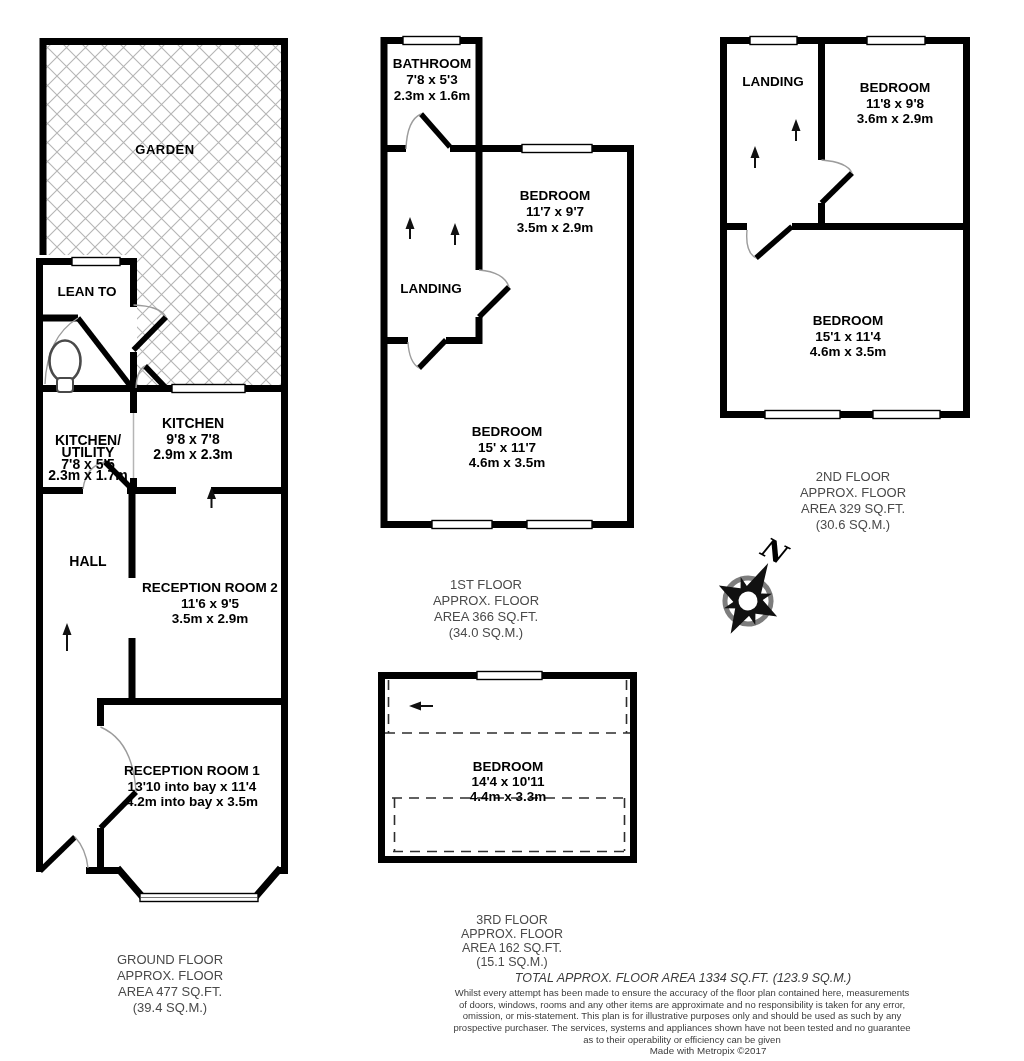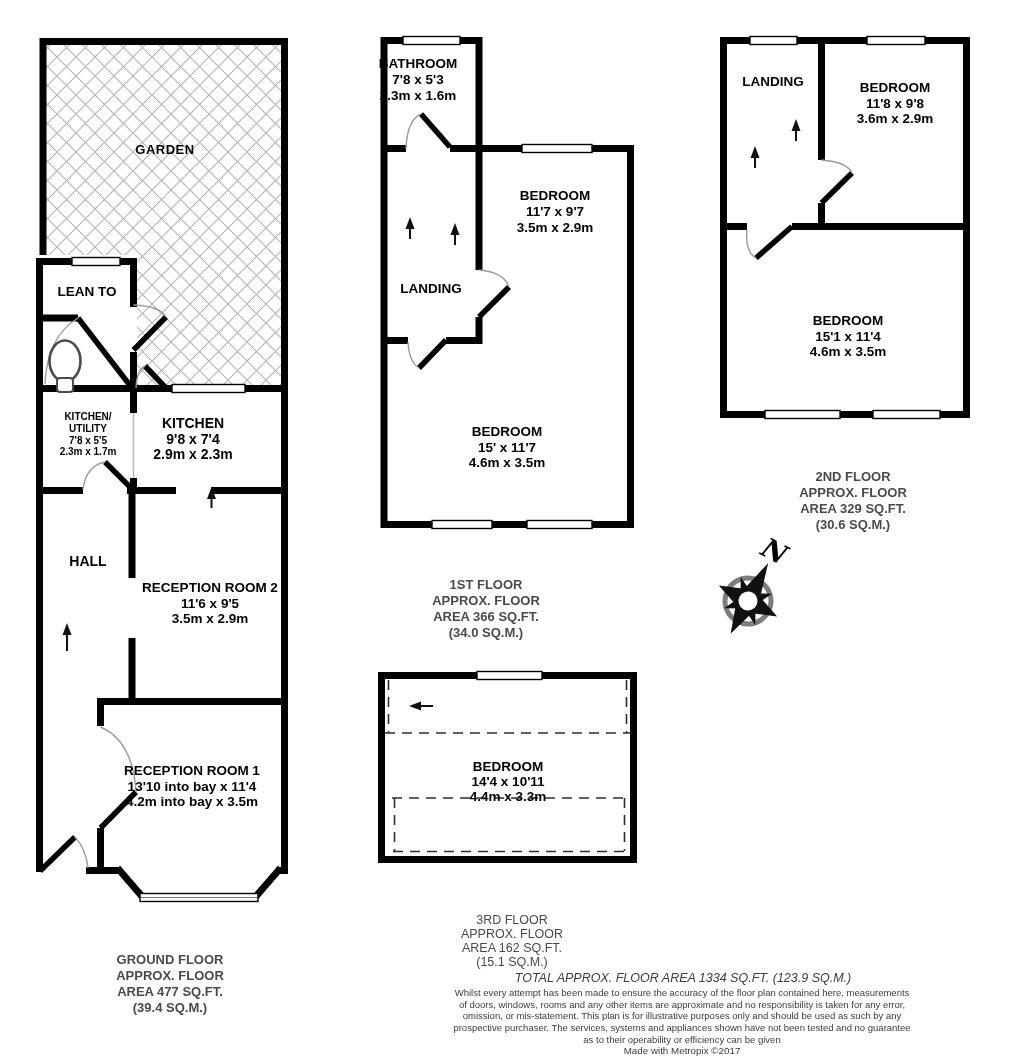--- a/index.html
+++ b/index.html
@@ -4,23 +4,23 @@
 <style>
   html,body{margin:0;padding:0;background:#fff;}
   #canvas{position:relative;width:1024px;height:1061px;background:#fff;overflow:hidden;
           font-family:"Liberation Sans", sans-serif;}
   #plan-svg{position:absolute;left:0;top:0;}
   .lbl{position:absolute;transform:translateX(-50%);text-align:center;white-space:nowrap;
        color:#000;font-weight:bold;}
   .room1{font-size:13.5px;line-height:15.5px;}
   .room2{font-size:14px;line-height:15.7px;}
   .lh16{line-height:16px;}
-  .rsmall{font-size:10px;line-height:11.8px;}
+  .rsmall{font-size:14px;line-height:11.8px;margin-top:24px;}
   .garden{font-size:13px;letter-spacing:.5px;}
-  .flabel{font-weight:bold;color:#4a4a4a;font-size:13px;line-height:16px;}
+  .flabel{font-weight:normal;color:#4a4a4a;font-size:13px;line-height:16px;}
   .flabel3{font-weight:normal;color:#4a4a4a;font-size:12.5px;line-height:14px;}
   .total{font-weight:normal;color:#3c3c3c;font-size:12.5px;font-style:italic;}
   .disc{font-weight:normal;color:#3c3c3c;font-size:9.5px;line-height:11.7px;}
   .credit{font-weight:normal;color:#3c3c3c;font-size:9.8px;}
   .wall{stroke:#000;stroke-width:7;fill:none;}
   .leaf{stroke:#000;stroke-width:5.5;fill:none;}
   .arc{stroke:#9c9c9c;stroke-width:1.4;fill:none;}
   .win{fill:#fff;stroke:#000;stroke-width:1.4;}
   .dash{stroke:#2e2e2e;stroke-width:1.6;fill:none;stroke-dasharray:10 7;}
   .arrow{stroke:#111;stroke-width:2;fill:none;}
@@ -187,37 +187,37 @@
     <div>LEAN TO</div>
   </div>
   <div class="lbl rsmall" style="left:88px;top:411px">
     <div>KITCHEN/</div>
     <div>UTILITY</div>
     <div>7'8 x 5'5</div>
     <div>2.3m x 1.7m</div>
   </div>
   <div class="lbl room2" style="left:193px;top:416px">
     <div>KITCHEN</div>
-    <div>9'8 x 7'4</div>
+    <div>9'8 x 7'8</div>
     <div>2.9m x 2.3m</div>
   </div>
   <div class="lbl room2" style="left:88px;top:554px">
     <div>HALL</div>
   </div>
   <div class="lbl room1" style="left:210px;top:580px">
     <div>RECEPTION ROOM 2</div>
     <div>11'6 x 9'5</div>
     <div>3.5m x 2.9m</div>
   </div>
   <div class="lbl room1" style="left:192px;top:763px">
     <div>RECEPTION ROOM 1</div>
     <div>13'10 into bay x 11'4</div>
     <div>4.2m into bay x 3.5m</div>
   </div>
-  <div class="lbl room1 lh16" style="left:418px;top:56px">
+  <div class="lbl room1 lh16" style="left:432px;top:56px">
     <div>BATHROOM</div>
     <div>7'8 x 5'3</div>
     <div>2.3m x 1.6m</div>
   </div>
   <div class="lbl room1 lh16" style="left:555px;top:188px">
     <div>BEDROOM</div>
     <div>11'7 x 9'7</div>
     <div>3.5m x 2.9m</div>
   </div>
   <div class="lbl room1" style="left:431px;top:281px">
@@ -273,15 +273,15 @@
   </div>
 
   <div class="lbl total" style="left:683px;top:971px">TOTAL APPROX. FLOOR AREA 1334 SQ.FT. (123.9 SQ.M.)</div>
   <div class="lbl disc" style="left:682px;top:987px">
     <div>Whilst every attempt has been made to ensure the accuracy of the floor plan contained here, measurements</div>
     <div>of doors, windows, rooms and any other items are approximate and no responsibility is taken for any error,</div>
     <div>omission, or mis-statement. This plan is for illustrative purposes only and should be used as such by any</div>
     <div>prospective purchaser. The services, systems and appliances shown have not been tested and no guarantee</div>
     <div>as to their operability or efficiency can be given</div>
   </div>
-  <div class="lbl credit" style="left:682px;top:1045px">Made with Metropix ©2017</div>
+  <div class="lbl credit" style="left:708px;top:1045px">Made with Metropix ©2017</div>
 
 </div>
 
 </body></html>

